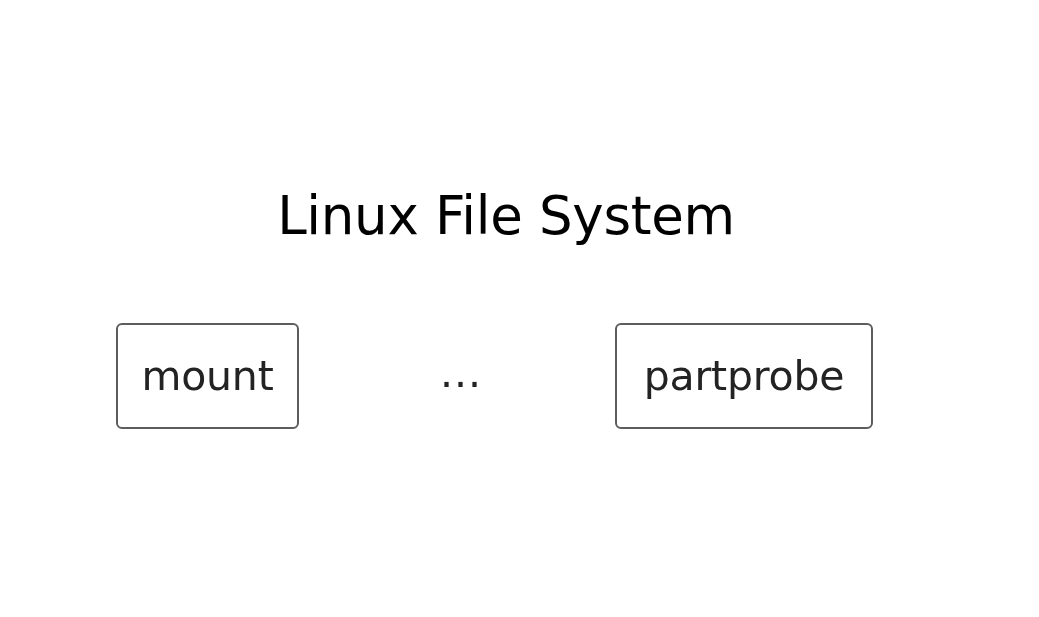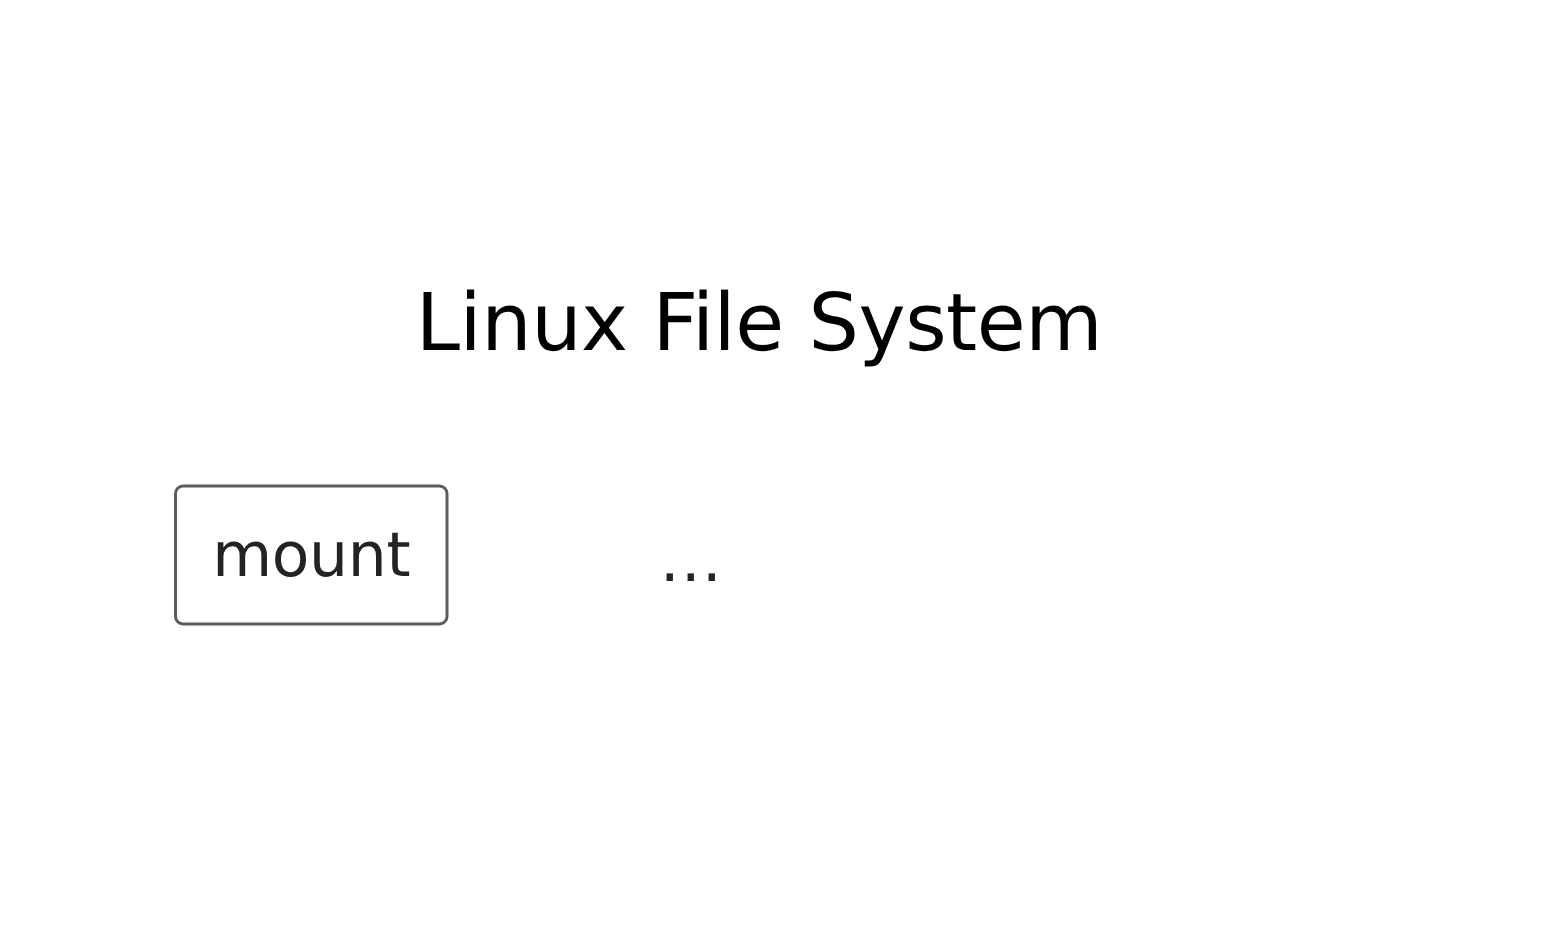--- a/index.html
+++ b/index.html
@@ -35,21 +35,21 @@
     letter-spacing: -0.3px;
     color: #000000;
     white-space: nowrap;
   }
 
   
   .node {
     position: absolute;
     box-sizing: border-box;
     top: 323px;
-    height: 94px;
+    height: 106px;
     background: #ffffff;
     border: 2px solid #5d5d5d;
     border-radius: 6px;
     display: flex;
     align-items: center;
     justify-content: center;
   }
   .node-label {
     font-family: "DejaVu Sans", sans-serif;
     font-size: 41px;
@@ -91,14 +91,17 @@
 <div id="canvas">
 
   <div class="diagram-title">Linux File System</div>
 
   <div class="node" id="node-mount">
     <span class="node-label">mount</span>
   </div>
 
   <div class="ellipsis">...</div>
 
+  <div class="node" id="node-partprobe">
+    <span class="node-label">partprobe</span>
+  </div>
 
 </div>
 
 </body></html>

